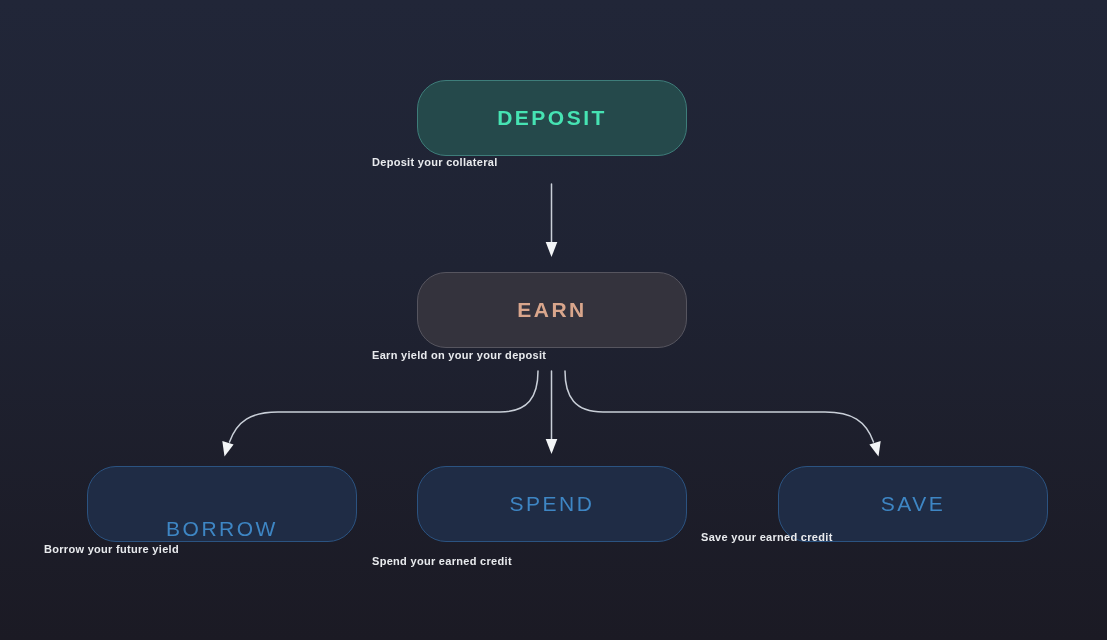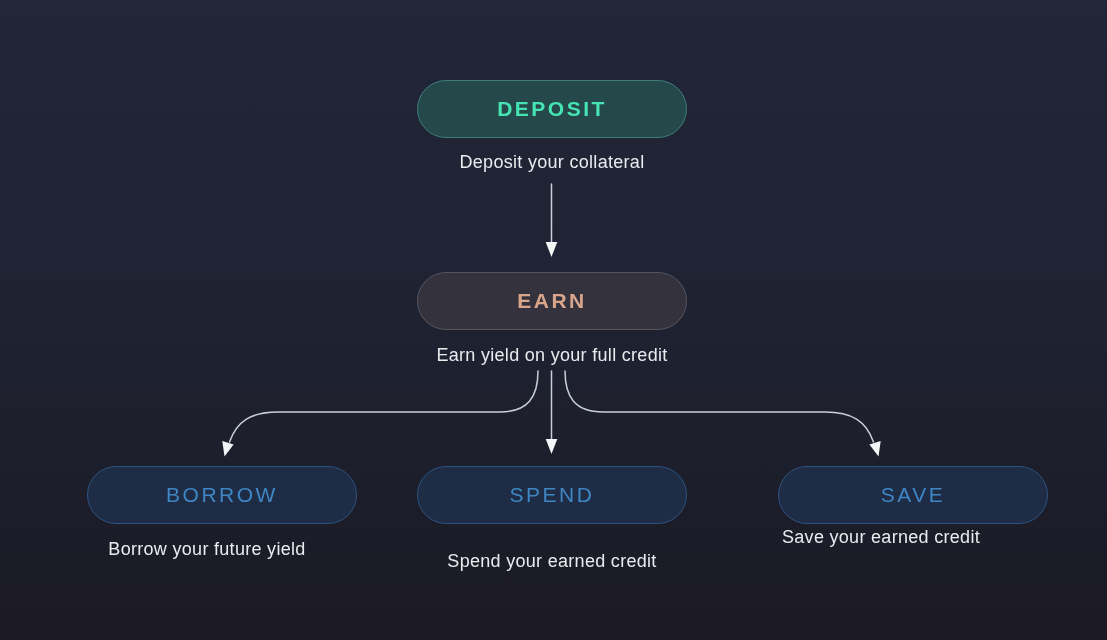--- a/index.html
+++ b/index.html
@@ -20,21 +20,21 @@
   .edge {
     stroke: #c9cfd8;
     stroke-width: 1.5;
     fill: none;
     stroke-linecap: round;
   }
   .arrowhead { fill: #f3f5f7; stroke: none; }
   .pill {
     position: absolute;
     width: 270px;
-    height: 58px;
+    height: 76px;
     border-radius: 29px;
     box-sizing: border-box;
     display: flex;
     align-items: center;
     justify-content: center;
     font-size: 21px;
     letter-spacing: 2.5px;
     cursor: pointer;
     user-select: none;
   }
@@ -51,36 +51,35 @@
     border: 1.5px solid #56555f;
     color: #d9a68c;
     font-weight: 700;
   }
   .pill-blue {
     background: #1f2c45;
     border: 1.5px solid #2b5381;
     color: #3e86c4;
     font-weight: 400;
   }
-  .pill-borrow { left: 87px;  top: 466px; }
+  .pill-borrow { left: 87px;  top: 466px; align-items: flex-end; }
   .pill-spend  { left: 417px; top: 466px; }
   .pill-save   { left: 778px; top: 466px; }
   .caption {
     position: absolute;
     width: 360px;
-    text-align: center;
     color: #e9ebee;
-    font-size: 18px;
-    font-weight: 400;
+    font-size: 11px;
+    font-weight: 700;
     letter-spacing: 0.3px;
     line-height: 18px;
   }
   .cap-deposit { left: 372px; top: 153px; }
   .cap-earn    { left: 372px; top: 346px; }
-  .cap-borrow  { left: 27px;  top: 540px; }
+  .cap-borrow  { left: 44px;  top: 540px; }
   .cap-spend   { left: 372px; top: 540px; margin-top: 12px; }
   .cap-save    { left: 701px; top: 528px; }
 </style>
 </head>
 <body>
 
 <div class="stage">
 
   <svg class="connectors" viewBox="0 0 1107 640" xmlns="http://www.w3.org/2000/svg">
 
@@ -98,21 +97,21 @@
   </svg>
 
   <div class="pill pill-deposit">
     <span>DEPOSIT</span>
   </div>
   <div class="caption cap-deposit">Deposit your collateral</div>
 
   <div class="pill pill-earn">
     <span>EARN</span>
   </div>
-  <div class="caption cap-earn">Earn yield on your full credit</div>
+  <div class="caption cap-earn">Earn yield on your your deposit</div>
 
   <div class="pill pill-blue pill-borrow">
     <span>BORROW</span>
   </div>
   <div class="caption cap-borrow">Borrow your future yield</div>
 
   <div class="pill pill-blue pill-spend">
     <span>SPEND</span>
   </div>
   <div class="caption cap-spend">Spend your earned credit</div>

